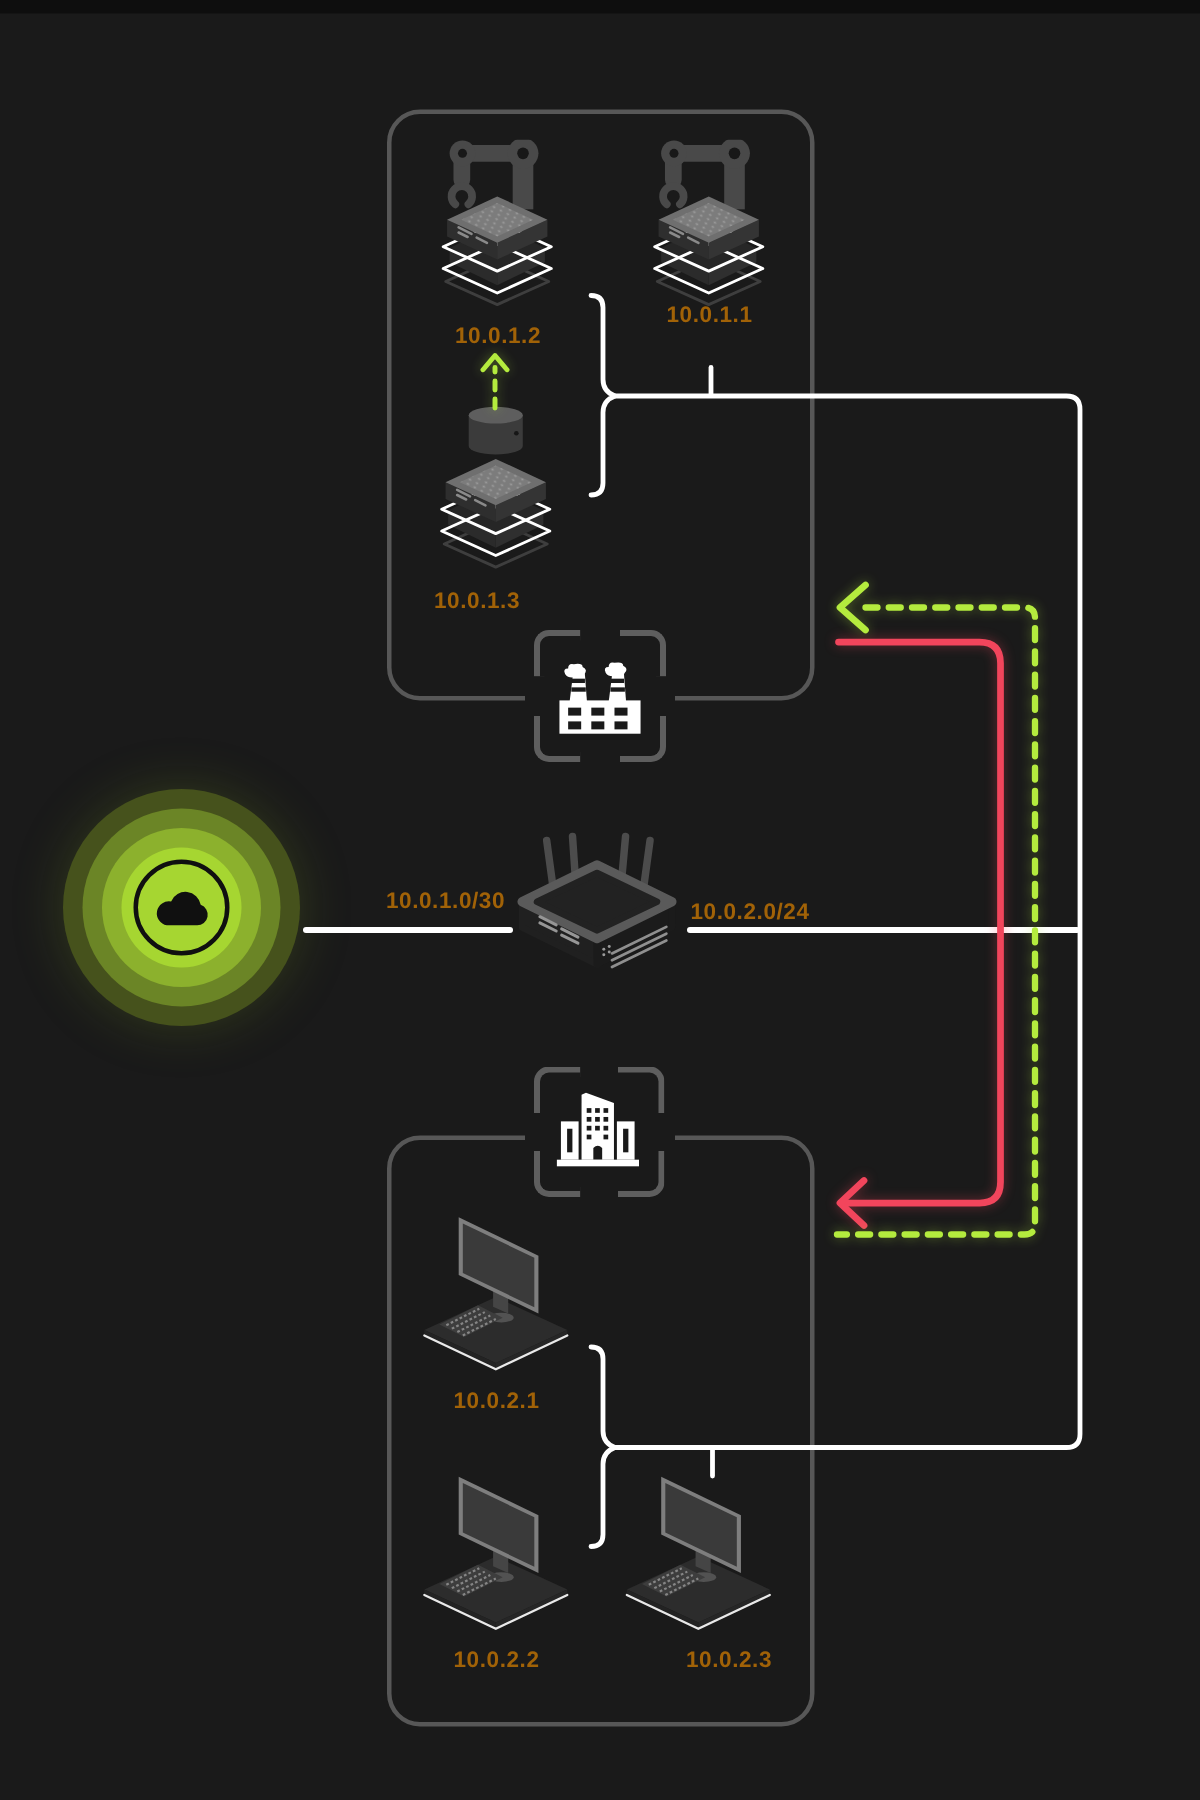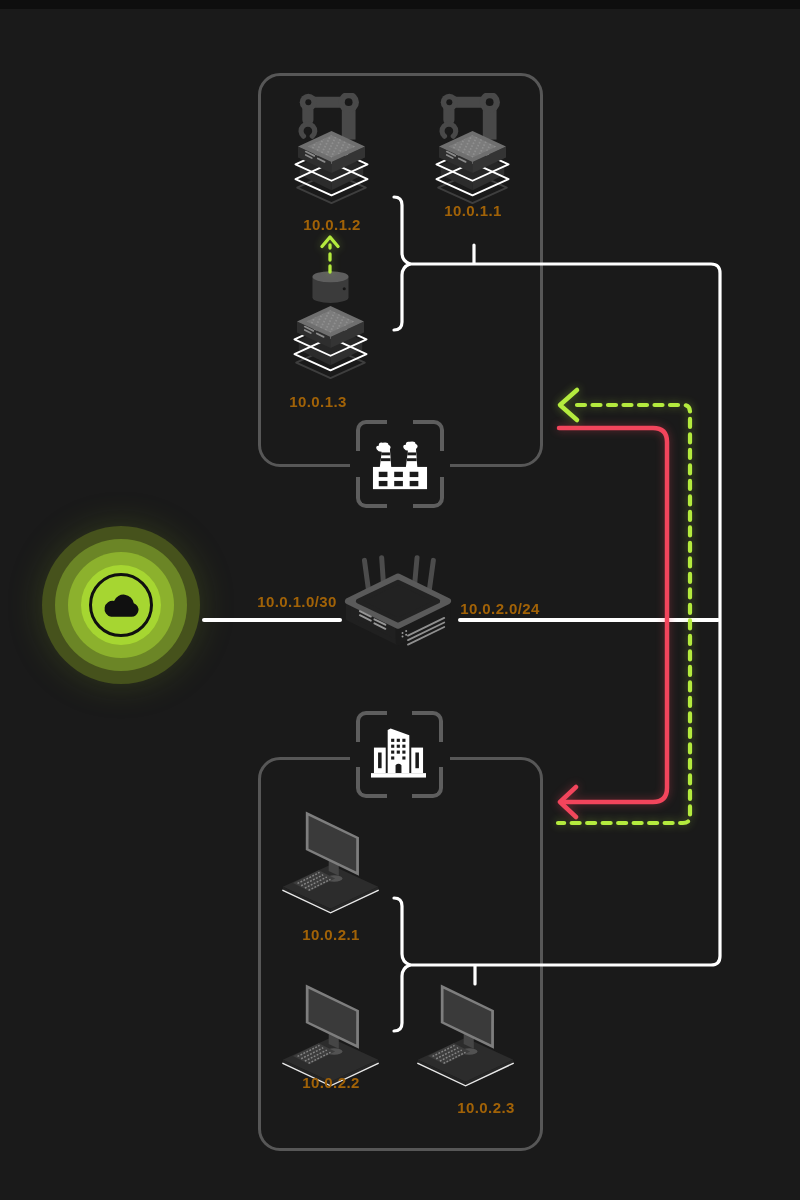--- a/index.html
+++ b/index.html
@@ -199,21 +199,21 @@
   <svg class="icon" style="left:371px;top:722px" width="55" height="61">
       <use href="#sym-building"></use>
     </svg>
 
   <div class="lbl" style="left:332px;top:224px">10.0.1.2</div>
   <div class="lbl" style="left:473px;top:210px">10.0.1.1</div>
   <div class="lbl" style="left:318px;top:401px">10.0.1.3</div>
   <div class="lbl" style="left:297px;top:601px">10.0.1.0/30</div>
   <div class="lbl" style="left:500px;top:608px">10.0.2.0/24</div>
   <div class="lbl" style="left:331px;top:934px">10.0.2.1</div>
-  <div class="lbl" style="left:331px;top:1082px">10.0.2.2</div>
+  <div class="lbl" style="left:331px;top:1107px">10.0.2.2</div>
   <div class="lbl" style="left:486px;top:1107px">10.0.2.3</div>
 
   <svg id="overlay" width="800" height="1200">
     <g fill="none" stroke-linecap="round" stroke-linejoin="round" stroke-width="3.2" stroke="#ffffff">
       <path d="M394,197 Q402,197 402,205 L402,253 Q402,261 410,264 Q402,267 402,275 L402,322 Q402,330 394,330"></path>
       <path d="M410,264 L711,264 Q720,264 720,273 L720,956 Q720,965 711,965 L410,965"></path>
       <path d="M394,898 Q402,898 402,906 L402,954 Q402,962 410,965 Q402,968 402,976 L402,1023 Q402,1031 394,1031"></path>
       <path d="M474,245 L474,263"></path>
       <path d="M475,966 L475,984"></path>
       <path stroke-width="4" d="M204,620 L340,620"></path>

